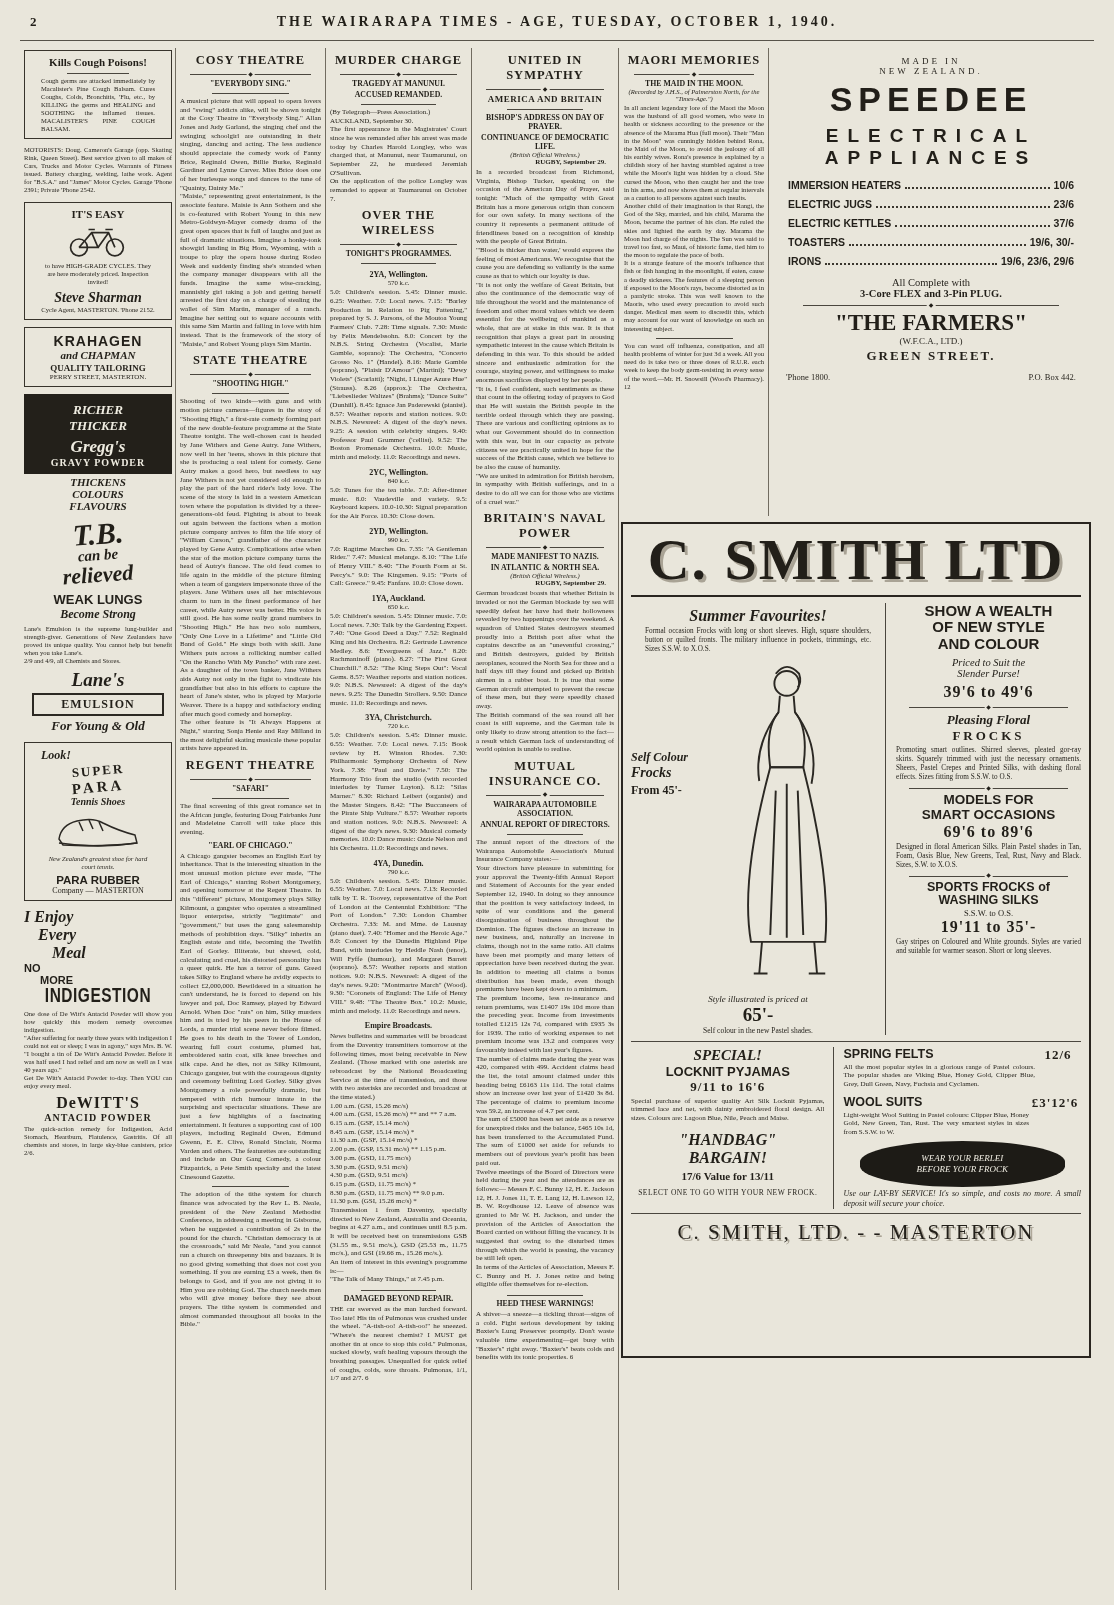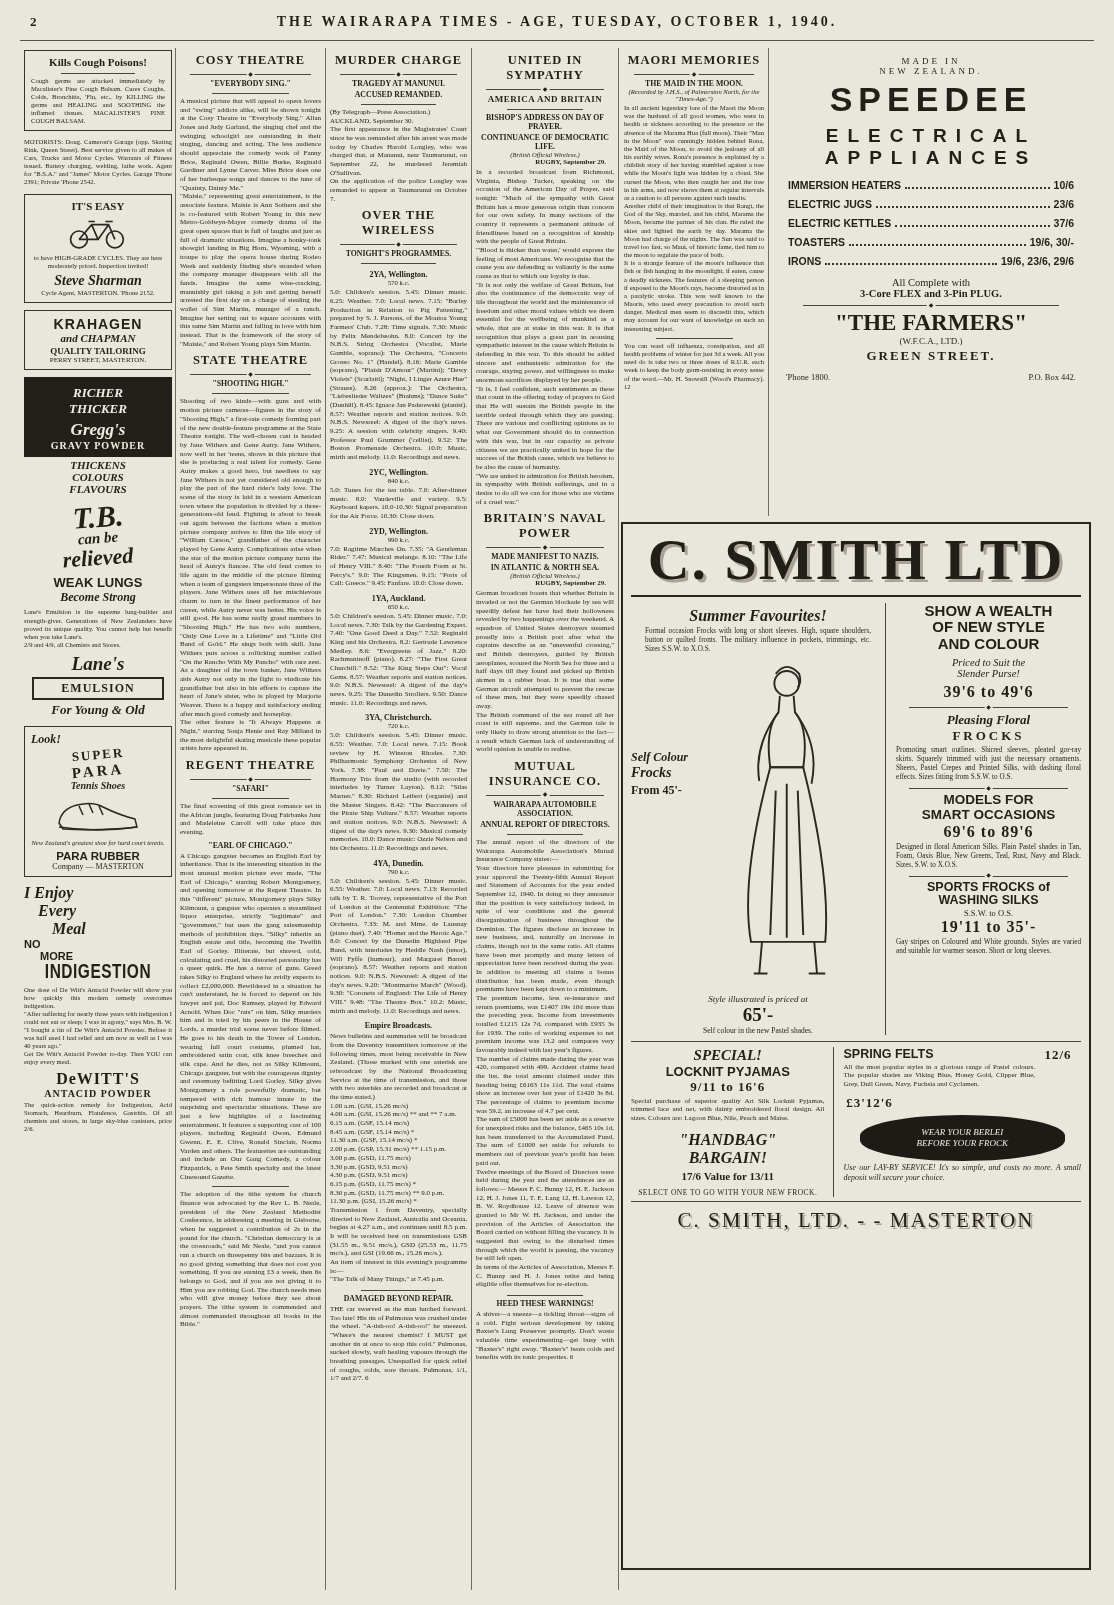--- a/index.html
+++ b/index.html
@@ -16,21 +16,21 @@
   .hd3{font-weight:bold;text-align:center;font-size:7.8px;margin-top:2px;}
   .cred{font-size:6.6px;text-align:center;font-style:italic;}
   .dateline{font-size:7px;text-align:right;font-weight:bold;padding-right:8px;}
   .bt{font-size:7px;line-height:1.24;text-align:justify;white-space:pre-line;margin-top:2px;}
   .sep{position:relative;border-top:1px solid #4a463e;width:86%;margin:6px auto 4px;}
   .sep:after{content:"◆";position:absolute;left:50%;top:-4.5px;transform:translateX(-50%);font-size:6px;line-height:1;background:#e9e6db;padding:0 2px;}
   .sepplain{border-top:1px solid #4a463e;width:55%;margin:5px auto 3px;}
   .stn{margin-top:6px;}
   .stn .sh{font-size:8px;font-weight:bold;text-align:center;}
   .stn .sf{font-size:6.8px;text-align:center;}
-  .adbox{border:1.5px solid #38342c;padding:5px 6px;margin-bottom:7px;background:#e9e6db;}
+  .adbox{border:1.5px solid #38342c;padding:5px 16px;margin-bottom:7px;background:#e9e6db;}
   .ctr{text-align:center;}
   .script{font-style:italic;font-weight:bold;}
   .sans{font-family:"Liberation Sans",sans-serif;}
   
   .ad-title{font-weight:bold;font-size:11px;text-align:center;}
   .tiny{font-size:6.6px;line-height:1.22;text-align:justify;white-space:pre-line;}
   .greggs{background:#23201a;color:#efece1;text-align:center;padding:8px 4px 6px;margin-bottom:2px;}
   .tb-big{font-style:italic;font-weight:bold;font-size:30px;text-align:center;line-height:.9;transform:rotate(-4deg);}
   .tb-mid{font-style:italic;font-weight:bold;font-size:15px;text-align:center;transform:rotate(-4deg);}
   .tb-rel{font-style:italic;font-weight:bold;font-size:22px;text-align:center;transform:rotate(-4deg);line-height:1;}
@@ -367,21 +367,21 @@
     <div class="sep"></div>
     <div class="ctr" style="font-weight:bold;font-size:23px;margin-top:4px">"THE FARMERS"</div>
     <div class="ctr" style="font-size:9px">(W.F.C.A., LTD.)</div>
     <div class="ctr" style="font-weight:bold;font-size:13px;letter-spacing:2px;margin-top:2px">GREEN STREET.</div>
     <div style="display:flex;justify-content:space-between;font-size:8.5px;margin-top:8px;padding:0 4px">
       <span>'Phone 1800.</span>
       <span>P.O. Box 442.</span>
     </div>
   </div>
 
-  <div id="smith" style="left:621px;top:522px;width:470px;height:1048px">
+  <div id="smith" style="left:621px;top:522px;width:470px;height:836px">
     <div class="smith-brand">C. SMITH LTD</div>
 
     <div class="smith-main">
 
       <div style="width:255px;padding-right:0;border-right:1px solid #4a463e">
         <div class="script ctr" style="font-size:16px;margin-top:4px">Summer Favourites!</div>
         <div class="bt" style="font-size:7.2px;padding:0 14px">Formal occasion Frocks with long or short sleeves. High, square shoulders, button or quilted fronts. The military influence in pockets, trimmings, etc. Sizes S.S.W. to X.O.S.</div>
         <div style="display:flex;margin-top:6px">
           <div style="width:78px;padding-top:90px">
             <div class="script" style="font-size:12px">Self Colour</div>
@@ -444,20 +444,24 @@
       </div>
       <div style="flex:1;padding-left:10px">
         <div style="display:flex;align-items:flex-start">
           <div style="flex:1">
             <div class="sans" style="font-weight:bold;font-size:12.5px">SPRING FELTS</div>
             <div class="bt" style="font-size:7px">All the most popular styles in a glorious range of Pastel colours. The popular shades are Viking Blue, Honey Gold, Clipper Blue, Grey, Dull Green, Navy, Fuchsia and Cyclamen.</div>
           </div>
           <div class="price-big" style="font-size:13px;width:46px">12/6</div>
         </div>
         <div style="display:flex;align-items:flex-start;margin-top:6px">
+          <div style="flex:1">
+            <div class="sans" style="font-weight:bold;font-size:12.5px">WOOL SUITS</div>
+            <div class="bt" style="font-size:7px">Light-weight Wool Suiting in Pastel colours: Clipper Blue, Honey Gold, New Green, Tan, Rust. The very smartest styles in sizes from S.S.W. to W.</div>
+          </div>
           <div class="price-big" style="font-size:13px;width:52px">£3'12'6</div>
         </div>
         <div class="berlei">
           <span>WEAR YOUR BERLEI</span>
           <span>BEFORE YOUR FROCK</span>
         </div>
         <div class="bt" style="font-size:8px;font-style:italic">Use our LAY-BY SERVICE! It's so simple, and costs no more. A small deposit will secure your choice.</div>
       </div>
     </div>
 

